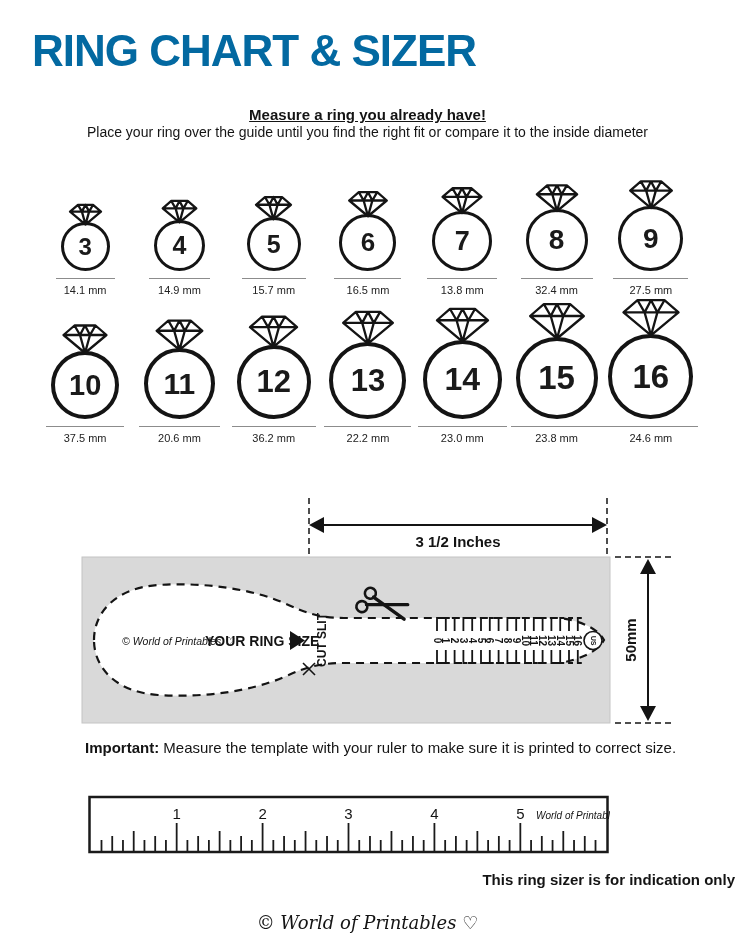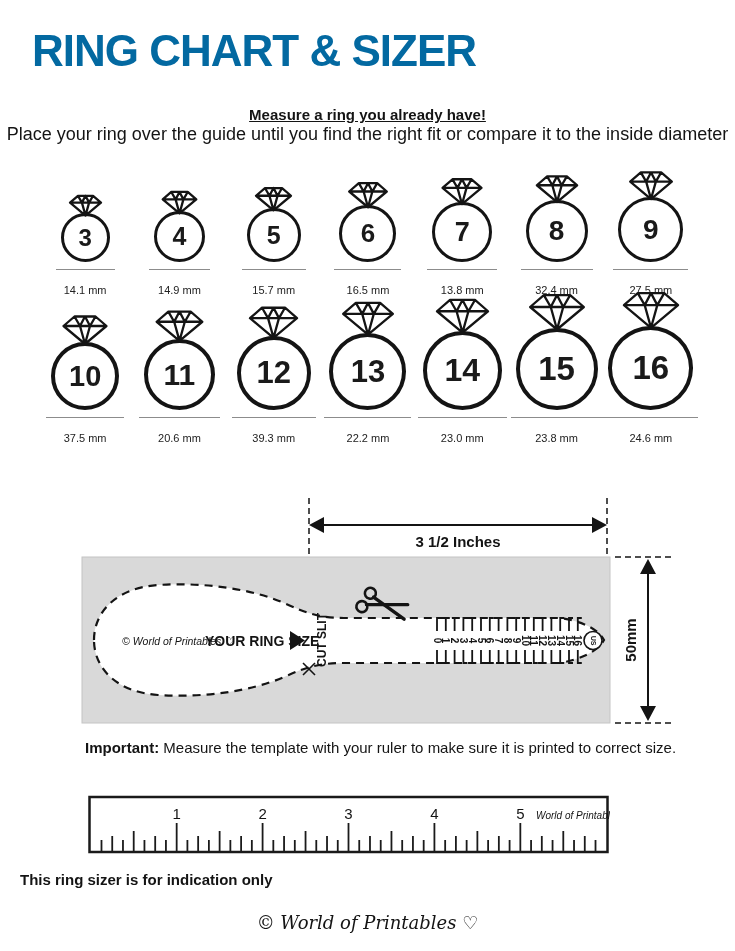--- a/index.html
+++ b/index.html
@@ -2,32 +2,32 @@
 <html><head>
 <meta charset="utf-8">
 <style>
   html,body{margin:0;padding:0;background:#fff;}
   #page{position:relative;width:735px;height:951px;background:#ffffff;overflow:hidden;
         font-family:"Liberation Sans",sans-serif;color:#141414;}
   .abs{position:absolute;}
   #title{top:26px;left:0;right:0;text-align:left;font-size:44px;font-weight:bold;
          letter-spacing:-1px;color:#0369a1;margin-left:32px;}
   #subtitle-bold{top:106px;left:0;right:0;text-align:center;font-size:15px;font-weight:bold;text-decoration:underline;}
-  #subtitle{top:124px;left:0;right:0;text-align:center;font-size:18px;}
+  #subtitle{top:124px;left:0;right:0;text-align:center;font-size:14px;}
   .ring-row{position:absolute;left:38px;width:660px;display:flex;}
   #ring-row-1{top:170px;height:126px;}
   #ring-row-2{top:290px;height:154px;}
   .ring-cell{width:94.3px;display:flex;flex-direction:column;align-items:center;justify-content:flex-end;}
   .ring-circle{border-radius:50%;display:flex;align-items:center;justify-content:center;box-sizing:border-box;}
   .ring-num{font-weight:bold;color:#1a1a1a;}
   .ring-line{height:1px;background:#8c8c8c;margin-top:7px;}
-  .ring-mm{font-size:11px;margin-top:14px;color:#222;text-align:right;}
+  .ring-mm{font-size:11px;margin-top:5px;color:#222;text-align:right;}
   .script{font-family:"DejaVu Serif",serif;font-style:italic;}
   #important-note{top:739px;left:85px;font-size:15px;white-space:nowrap;}
-  #footer-bold{top:871px;left:0;right:0;text-align:left;font-size:15px;font-weight:bold;padding-left:20px;}
+  #footer-bold{top:871px;left:0;right:0;text-align:right;font-size:15px;font-weight:bold;padding-left:20px;}
   #footer-text{top:890px;left:0;right:0;text-align:center;font-size:14px;}
   #footer-brand{top:912px;left:0;right:0;text-align:center;font-size:18px;}
   svg text{font-family:"Liberation Sans",sans-serif;}
 </style>
 </head>
 <body>
 
 <div id="page">
 
   <div id="title" class="abs">RING CHART &amp; SIZER</div>
@@ -128,21 +128,21 @@
         <div class="ring-mm">20.6 mm</div>
       </div>
       <div class="ring-cell">
         <svg width="59" height="35" viewBox="0 0 100 64" style="margin-bottom: -4px;">
           <path d="M7,24 L29,5 L71,5 L93,24 L50,60 Z M7,24 L93,24 M29,5 L40,24 L50,5 L60,24 L71,5 M40,24 L50,60 M60,24 L50,60" fill="none" stroke="#141414" stroke-width="2.3" stroke-linejoin="round" vector-effect="non-scaling-stroke"></path>
         </svg>
         <div class="ring-circle" style="width: 74px; height: 74px; border: 4px solid rgb(20, 20, 20);">
           <span class="ring-num" style="font-size: 31px;">12</span>
         </div>
         <div class="ring-line" style="width: 84px;"></div>
-        <div class="ring-mm">39.3 mm</div>
+        <div class="ring-mm">36.2 mm</div>
       </div>
       <div class="ring-cell">
         <svg width="62" height="37" viewBox="0 0 100 64" style="margin-bottom: -4px;">
           <path d="M7,24 L29,5 L71,5 L93,24 L50,60 Z M7,24 L93,24 M29,5 L40,24 L50,5 L60,24 L71,5 M40,24 L50,60 M60,24 L50,60" fill="none" stroke="#141414" stroke-width="2.3" stroke-linejoin="round" vector-effect="non-scaling-stroke"></path>
         </svg>
         <div class="ring-circle" style="width: 77px; height: 77px; border: 4px solid rgb(20, 20, 20);">
           <span class="ring-num" style="font-size: 31px;">13</span>
         </div>
         <div class="ring-line" style="width: 87px;"></div>
         <div class="ring-mm">22.2 mm</div>

